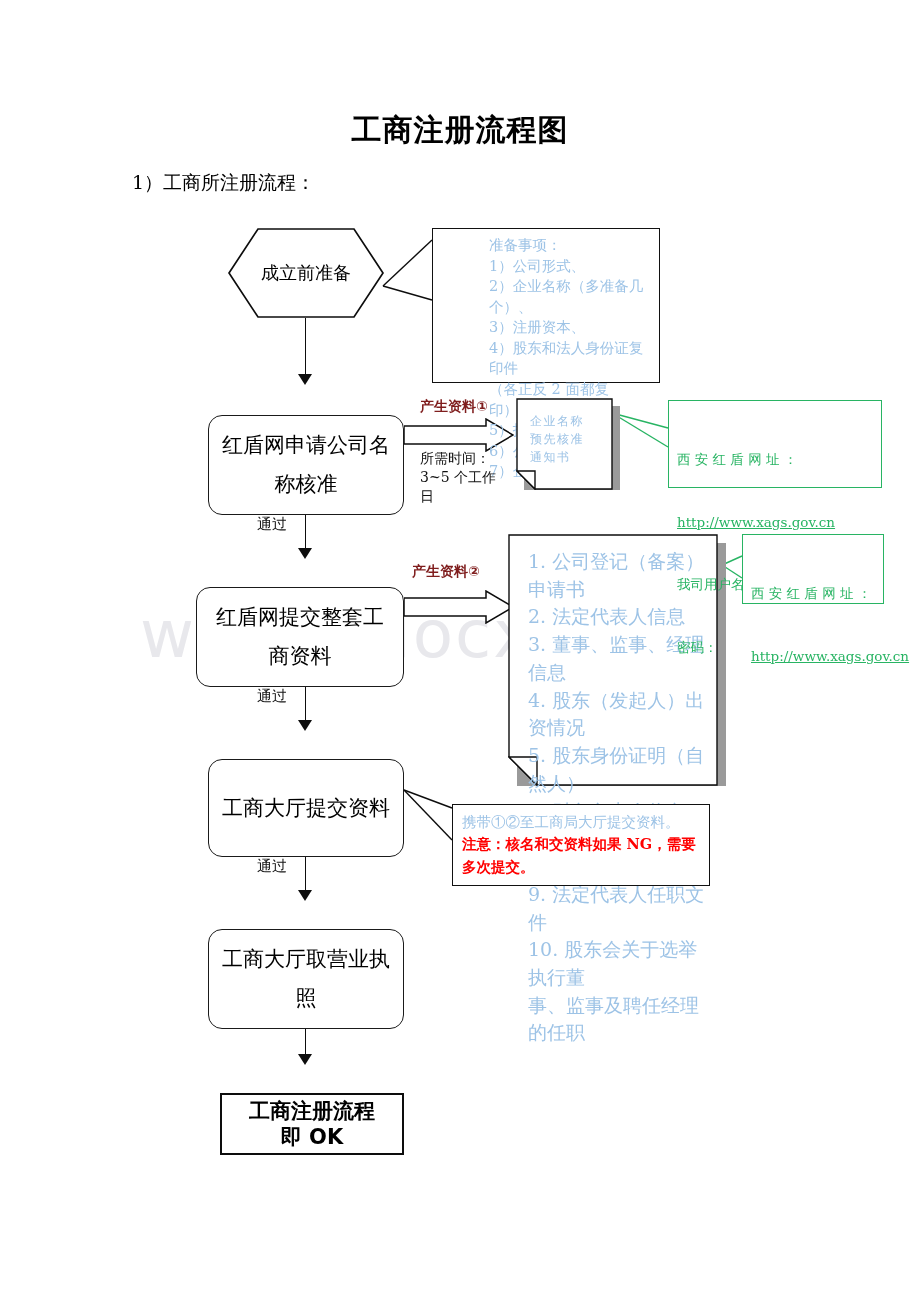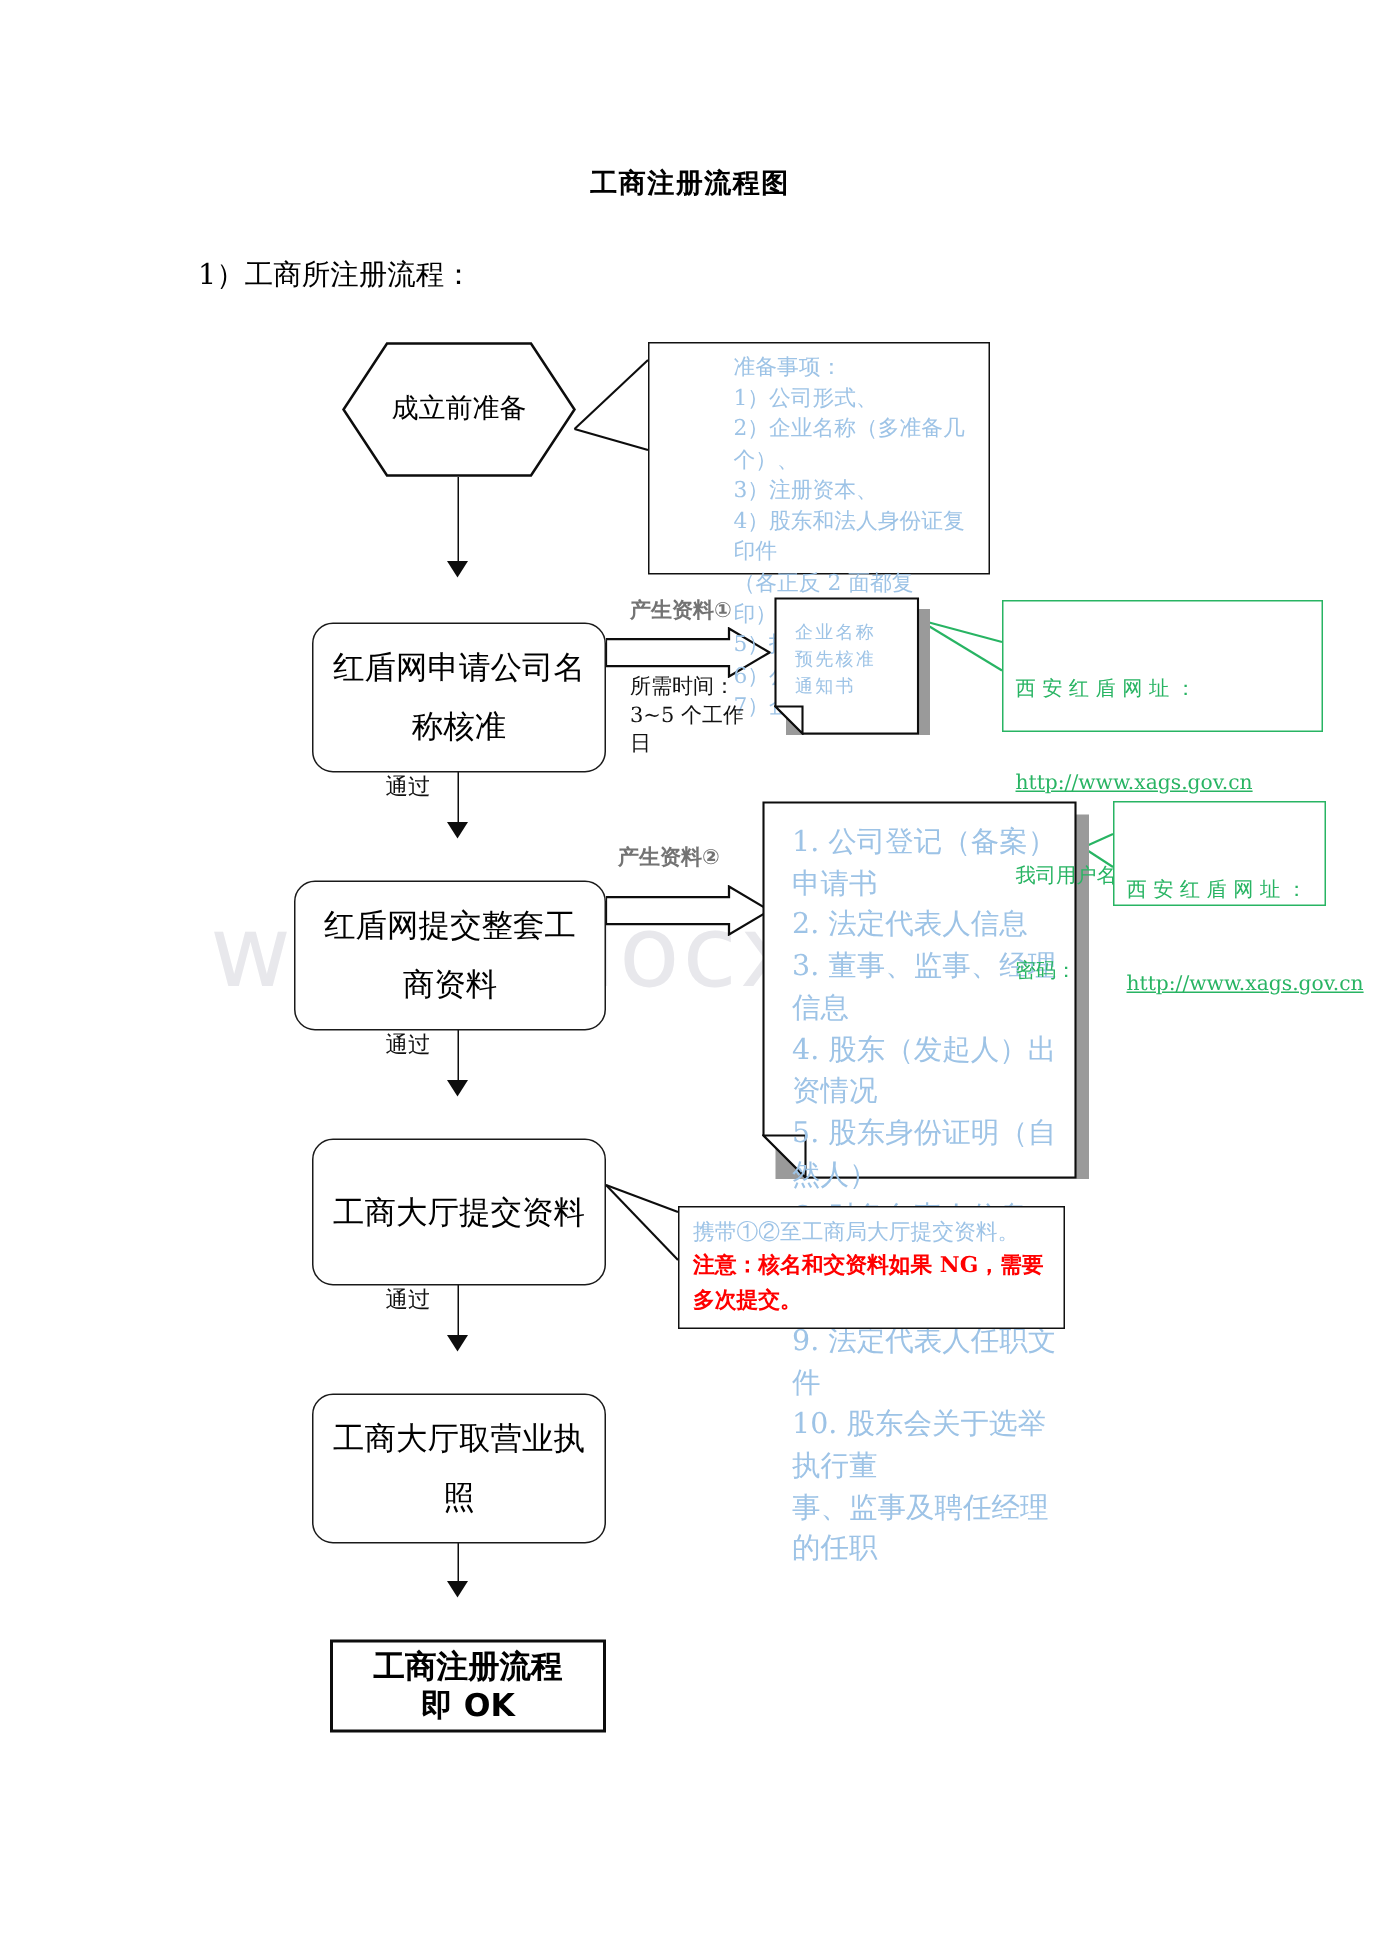--- a/index.html
+++ b/index.html
@@ -20,21 +20,21 @@
     white-space:nowrap;
     z-index:0;pointer-events:none;
     user-select:none;
   }
 
   
   .title{
     position:absolute;left:0;top:110px;width:920px;
     text-align:center;
     font-family:"DejaVu Serif","Liberation Serif",serif;
-    font-weight:bold;font-size:18px;color:#000;
+    font-weight:bold;font-size:30px;color:#000;
     letter-spacing:1px;
     z-index:5;
   }
   .subtitle{
     position:absolute;left:132px;top:170px;
     font-family:"DejaVu Serif","Liberation Serif",serif;
     font-size:19px;color:#000;
     z-index:5;
   }
 
@@ -81,21 +81,21 @@
   .passlabel{
     position:absolute;
     font-family:"DejaVu Serif","Liberation Serif",serif;
     font-size:15px;color:#111;z-index:4;
   }
 
   
   .bluelabel{
     position:absolute;
     font-family:"DejaVu Sans","Liberation Sans",sans-serif;
-    font-size:14px;color:#737373;font-weight:bold;
+    font-size:14px;color:#7f1d1d;font-weight:bold;
     white-space:nowrap;z-index:6;
   }
   .timelabel{
     position:absolute;
     font-family:"DejaVu Serif","Liberation Serif",serif;
     font-size:14px;color:#111;line-height:1.35;
     width:88px;z-index:6;
   }
 
   

